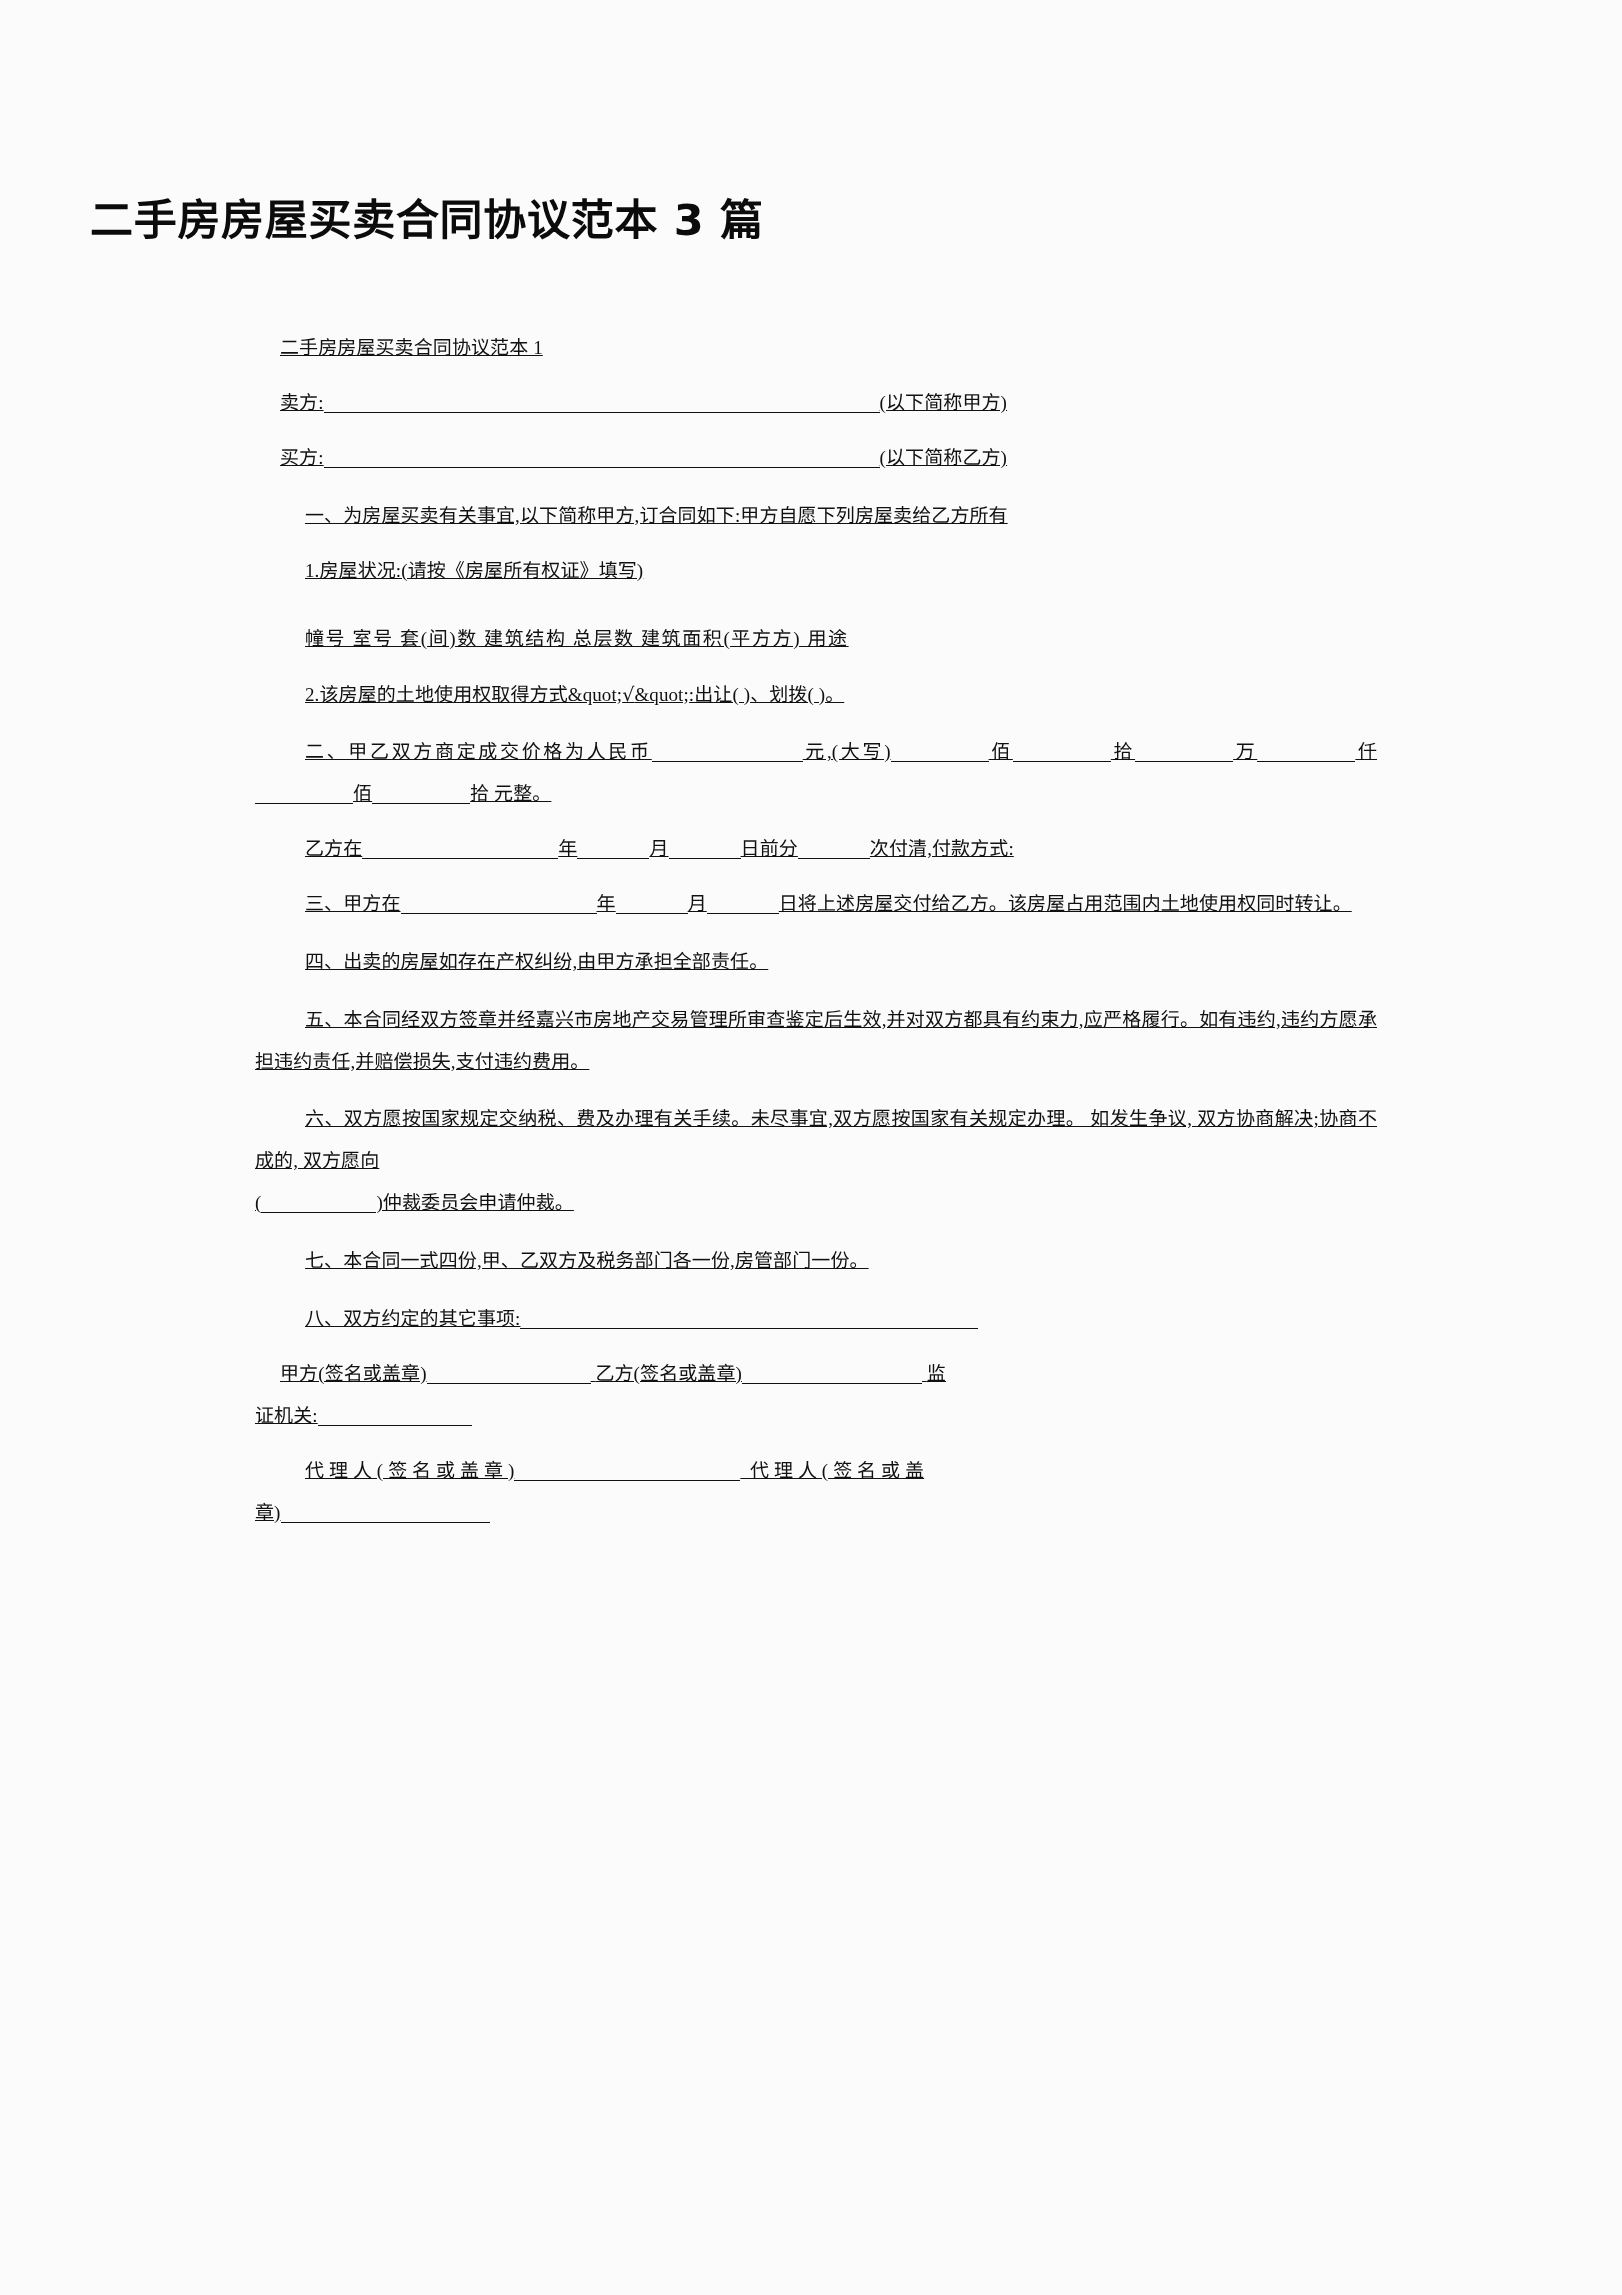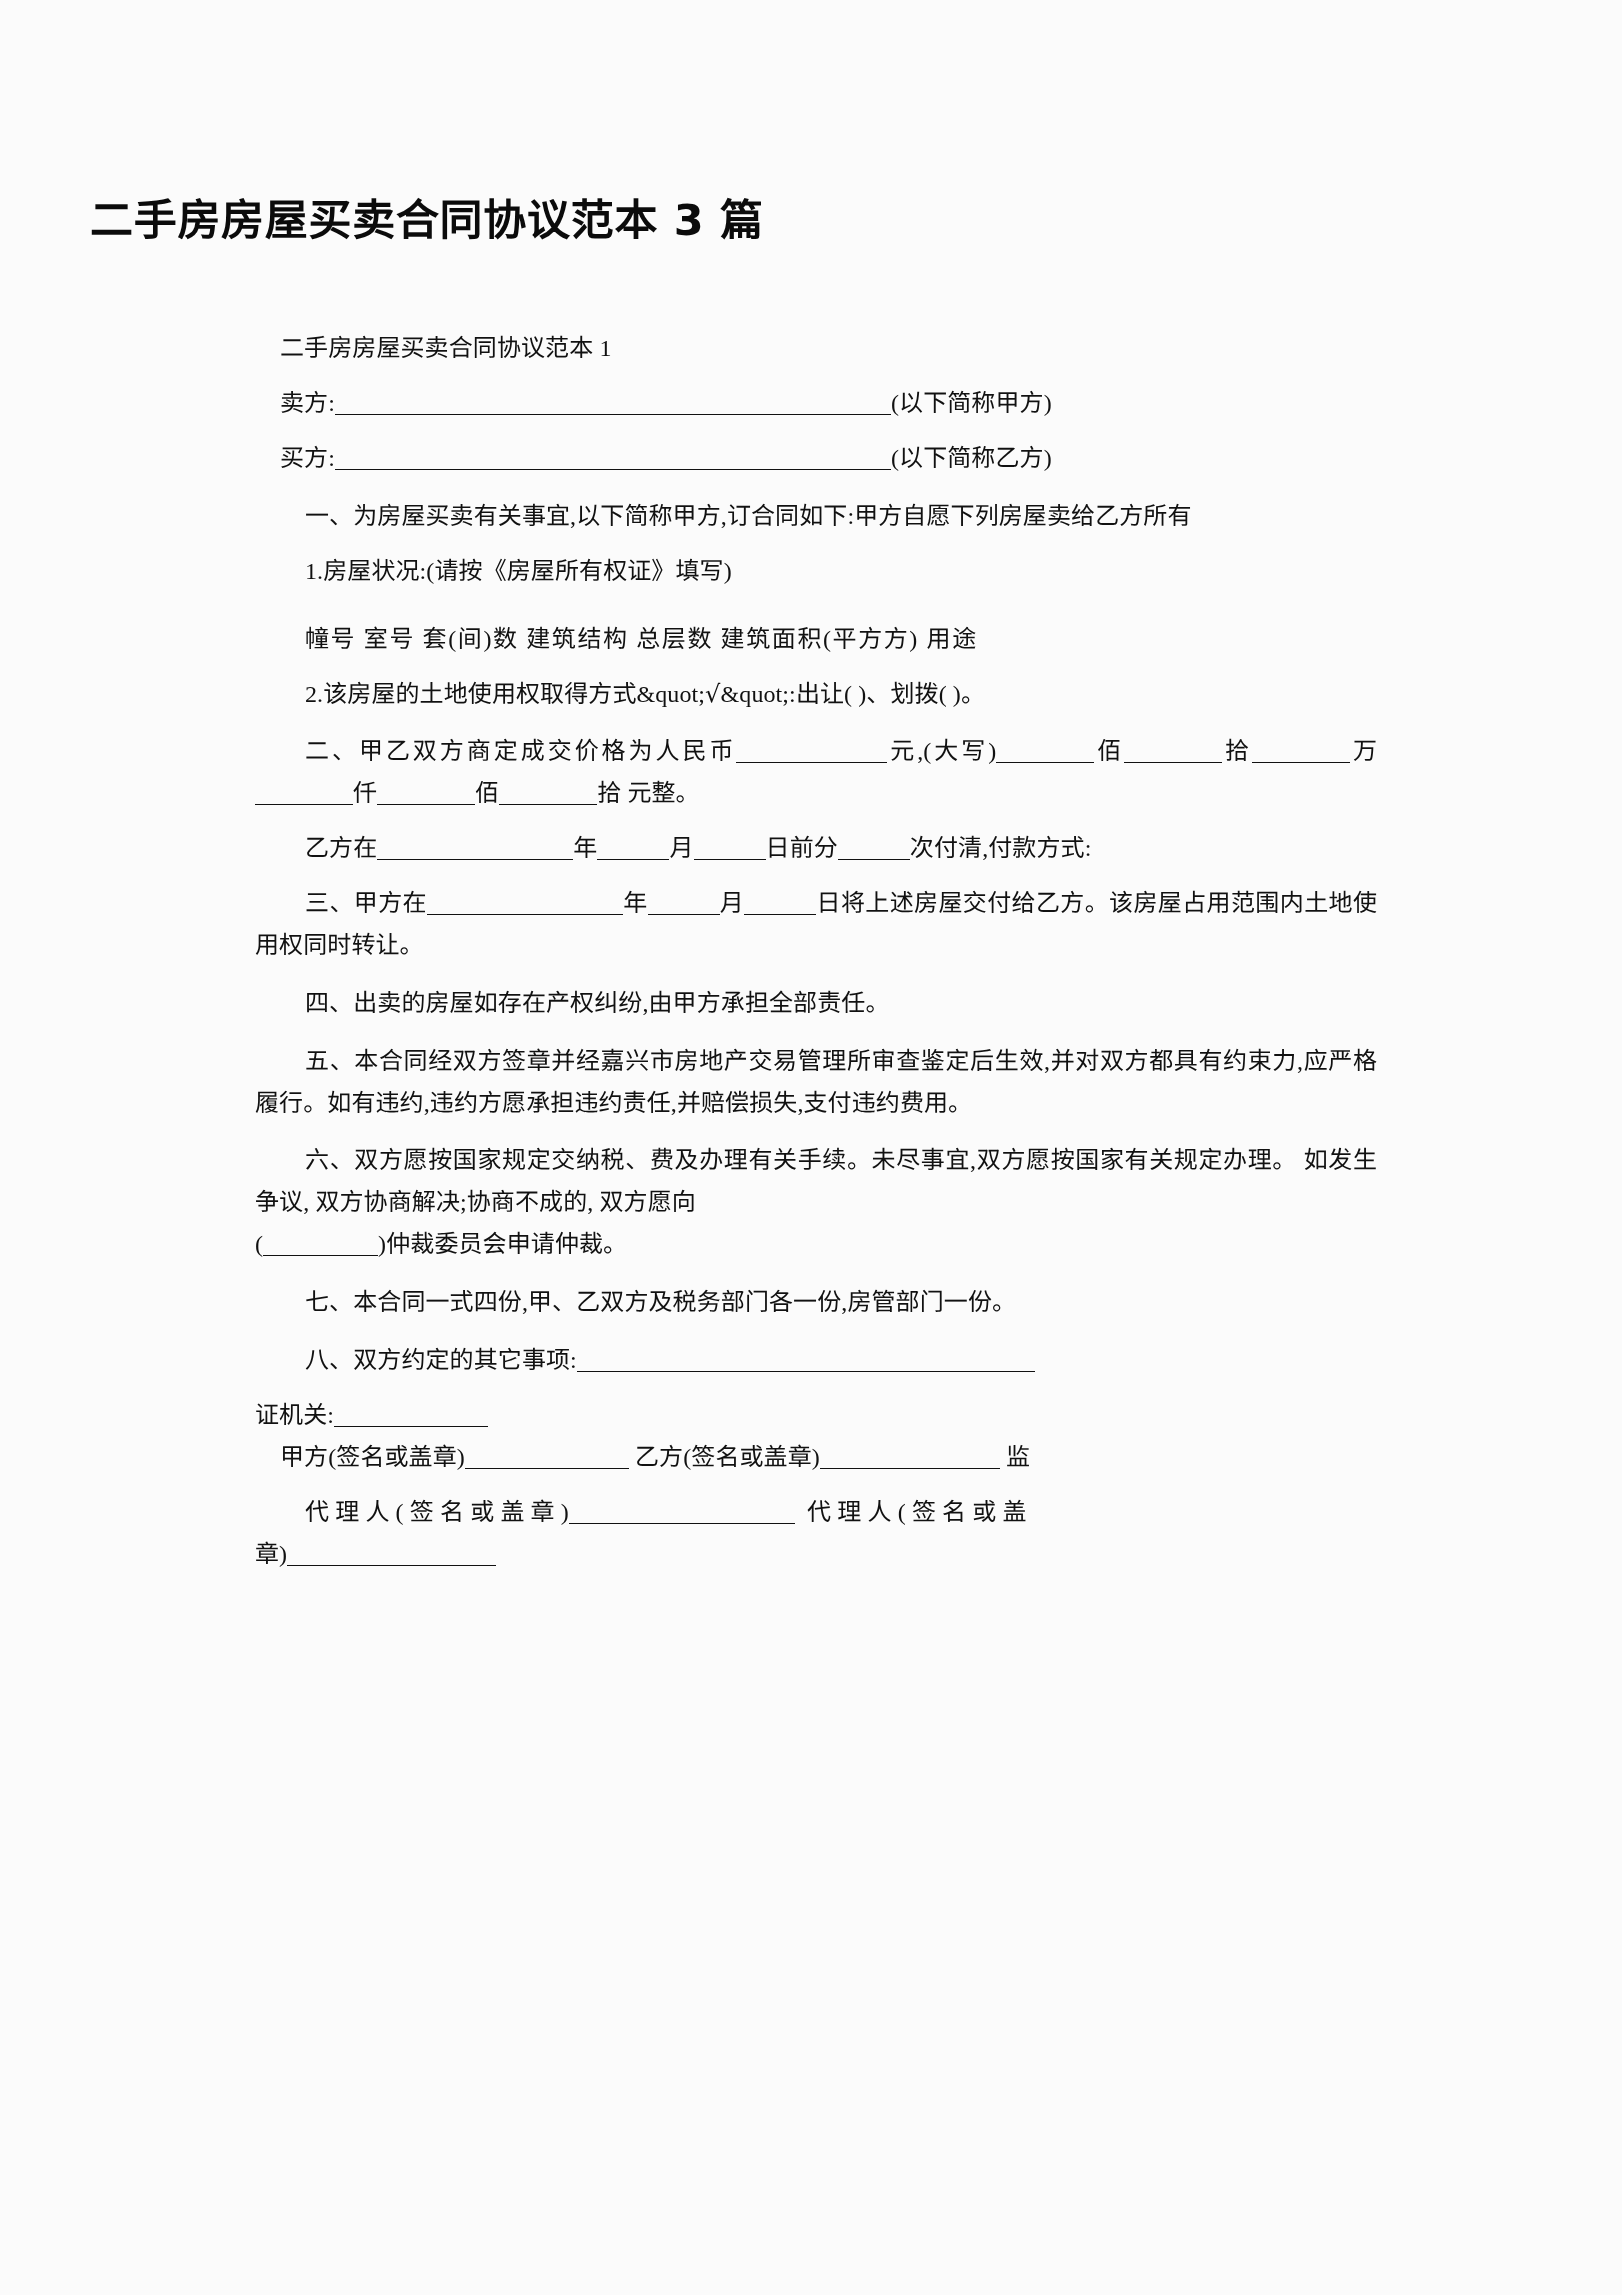--- a/index.html
+++ b/index.html
@@ -38,27 +38,28 @@
     font-size: 43px;
     line-height: 1.28;
     letter-spacing: 0.7px;
     color: #0b0b0b;
     white-space: nowrap;
   }
 
   
   .p {
     position: relative;
-    font-size: 24px;
+    font-size: 19px;
     line-height: 42px;
     text-align: justify;
     text-justify: inter-character;
     color: #111111;
     letter-spacing: 0.1px;
     word-break: break-all;
+    text-decoration: underline;
   }
   .p.indent { text-indent: 50px; }
   .p.indent1 { text-indent: 25px; }
   .p.loose { letter-spacing: 3.3px; }
   .p.wide-sp { letter-spacing: 1.6px; }
   .nowrap { white-space: nowrap; }
   .gap-b { height: 15.7px; }
   .gap-c { height: 13px; }
 
   
@@ -166,26 +167,26 @@
     <div class="p indent">七、本合同一式四份,甲、乙双方及税务部门各一份,房管部门一份。</div>
 
     <div class="gap-b"></div>
 
     <div class="p indent">
       <span>八、双方约定的其它事项:</span><span class="blank b-line"></span>
     </div>
 
     <div class="gap-c"></div>
 
+    <div class="p indent1">
+      <span>甲方(签名或盖章)</span><span class="blank b-sig"></span>&nbsp;<span>乙方(签名或盖章)</span><span class="blank b-sig2"></span>&nbsp;<span>监</span>
+    </div>
+
     <div class="p">
       <span>证机关:</span><span class="blank b-org"></span>
-    </div>
-
-    <div class="p indent1">
-      <span>甲方(签名或盖章)</span><span class="blank b-sig"></span>&nbsp;<span>乙方(签名或盖章)</span><span class="blank b-sig2"></span>&nbsp;<span>监</span>
     </div>
 
     <div class="gap-c"></div>
 
     <div class="p indent">
       <span>代 理 人 ( 签 名 或 盖 章 )</span><span class="blank b-agent"></span>&nbsp;&nbsp;<span>代 理 人 ( 签 名 或 盖</span>
     </div>
 
     <div class="p">
       <span>章)</span><span class="blank b-agent2"></span>

